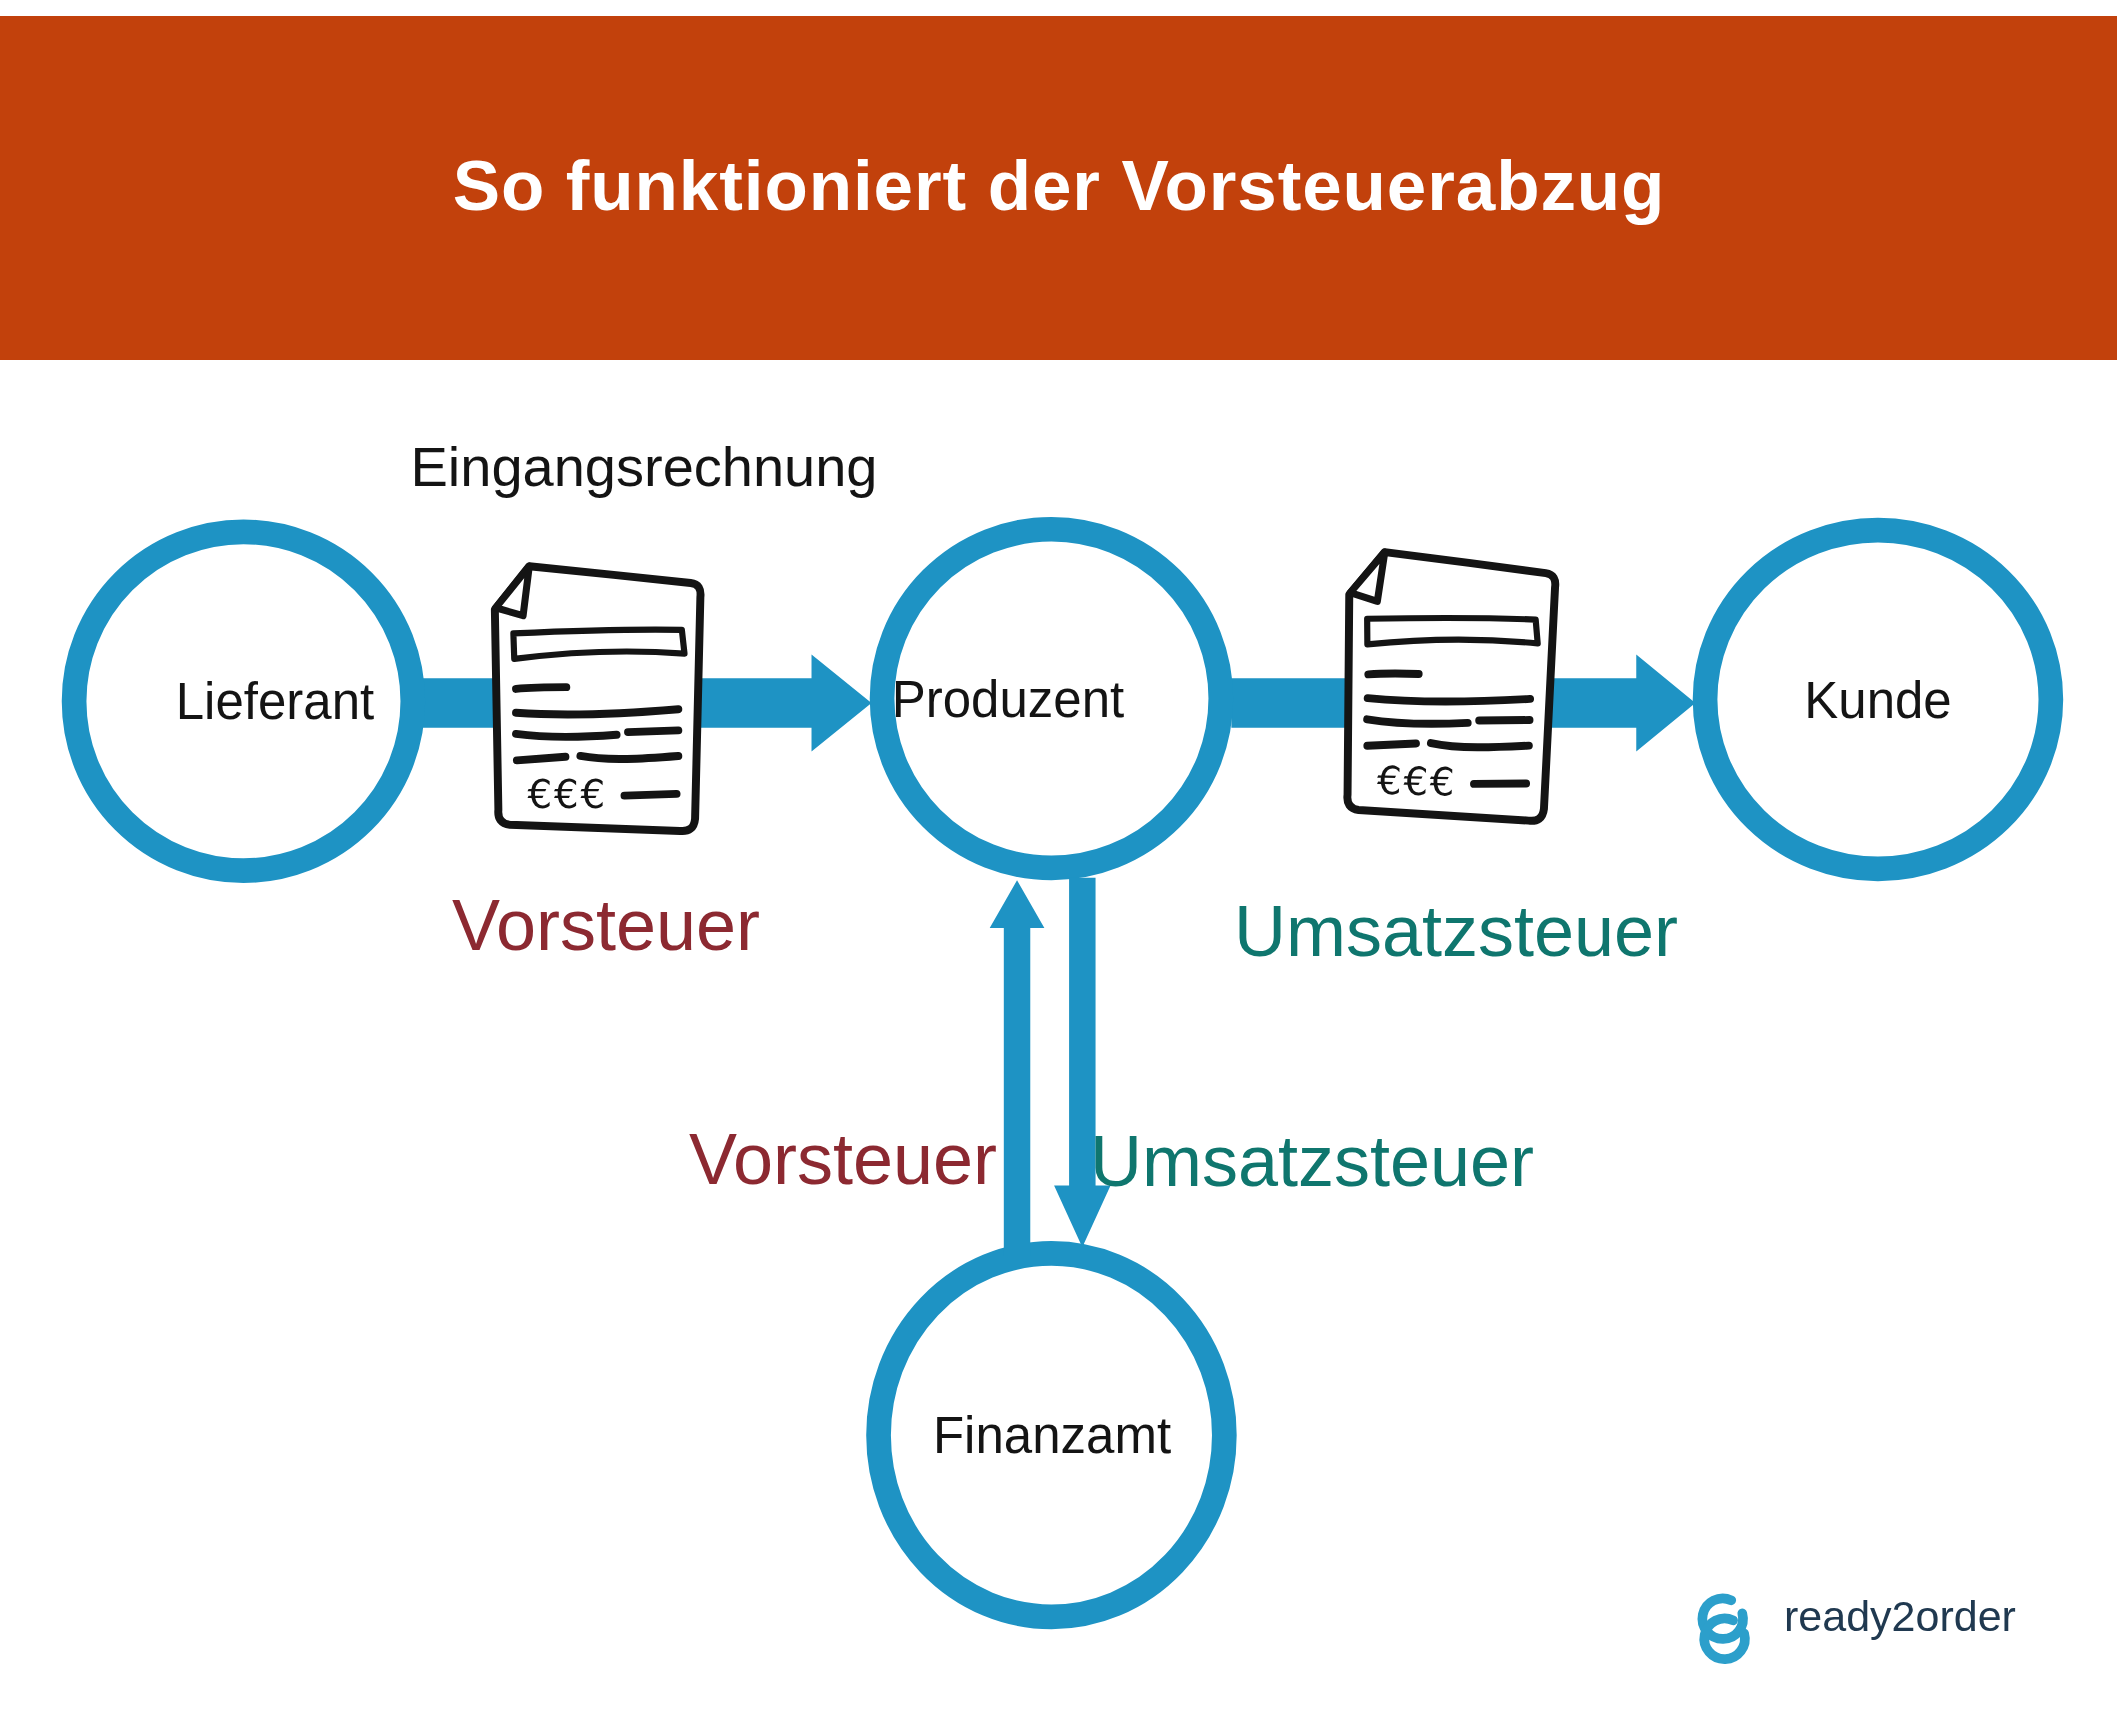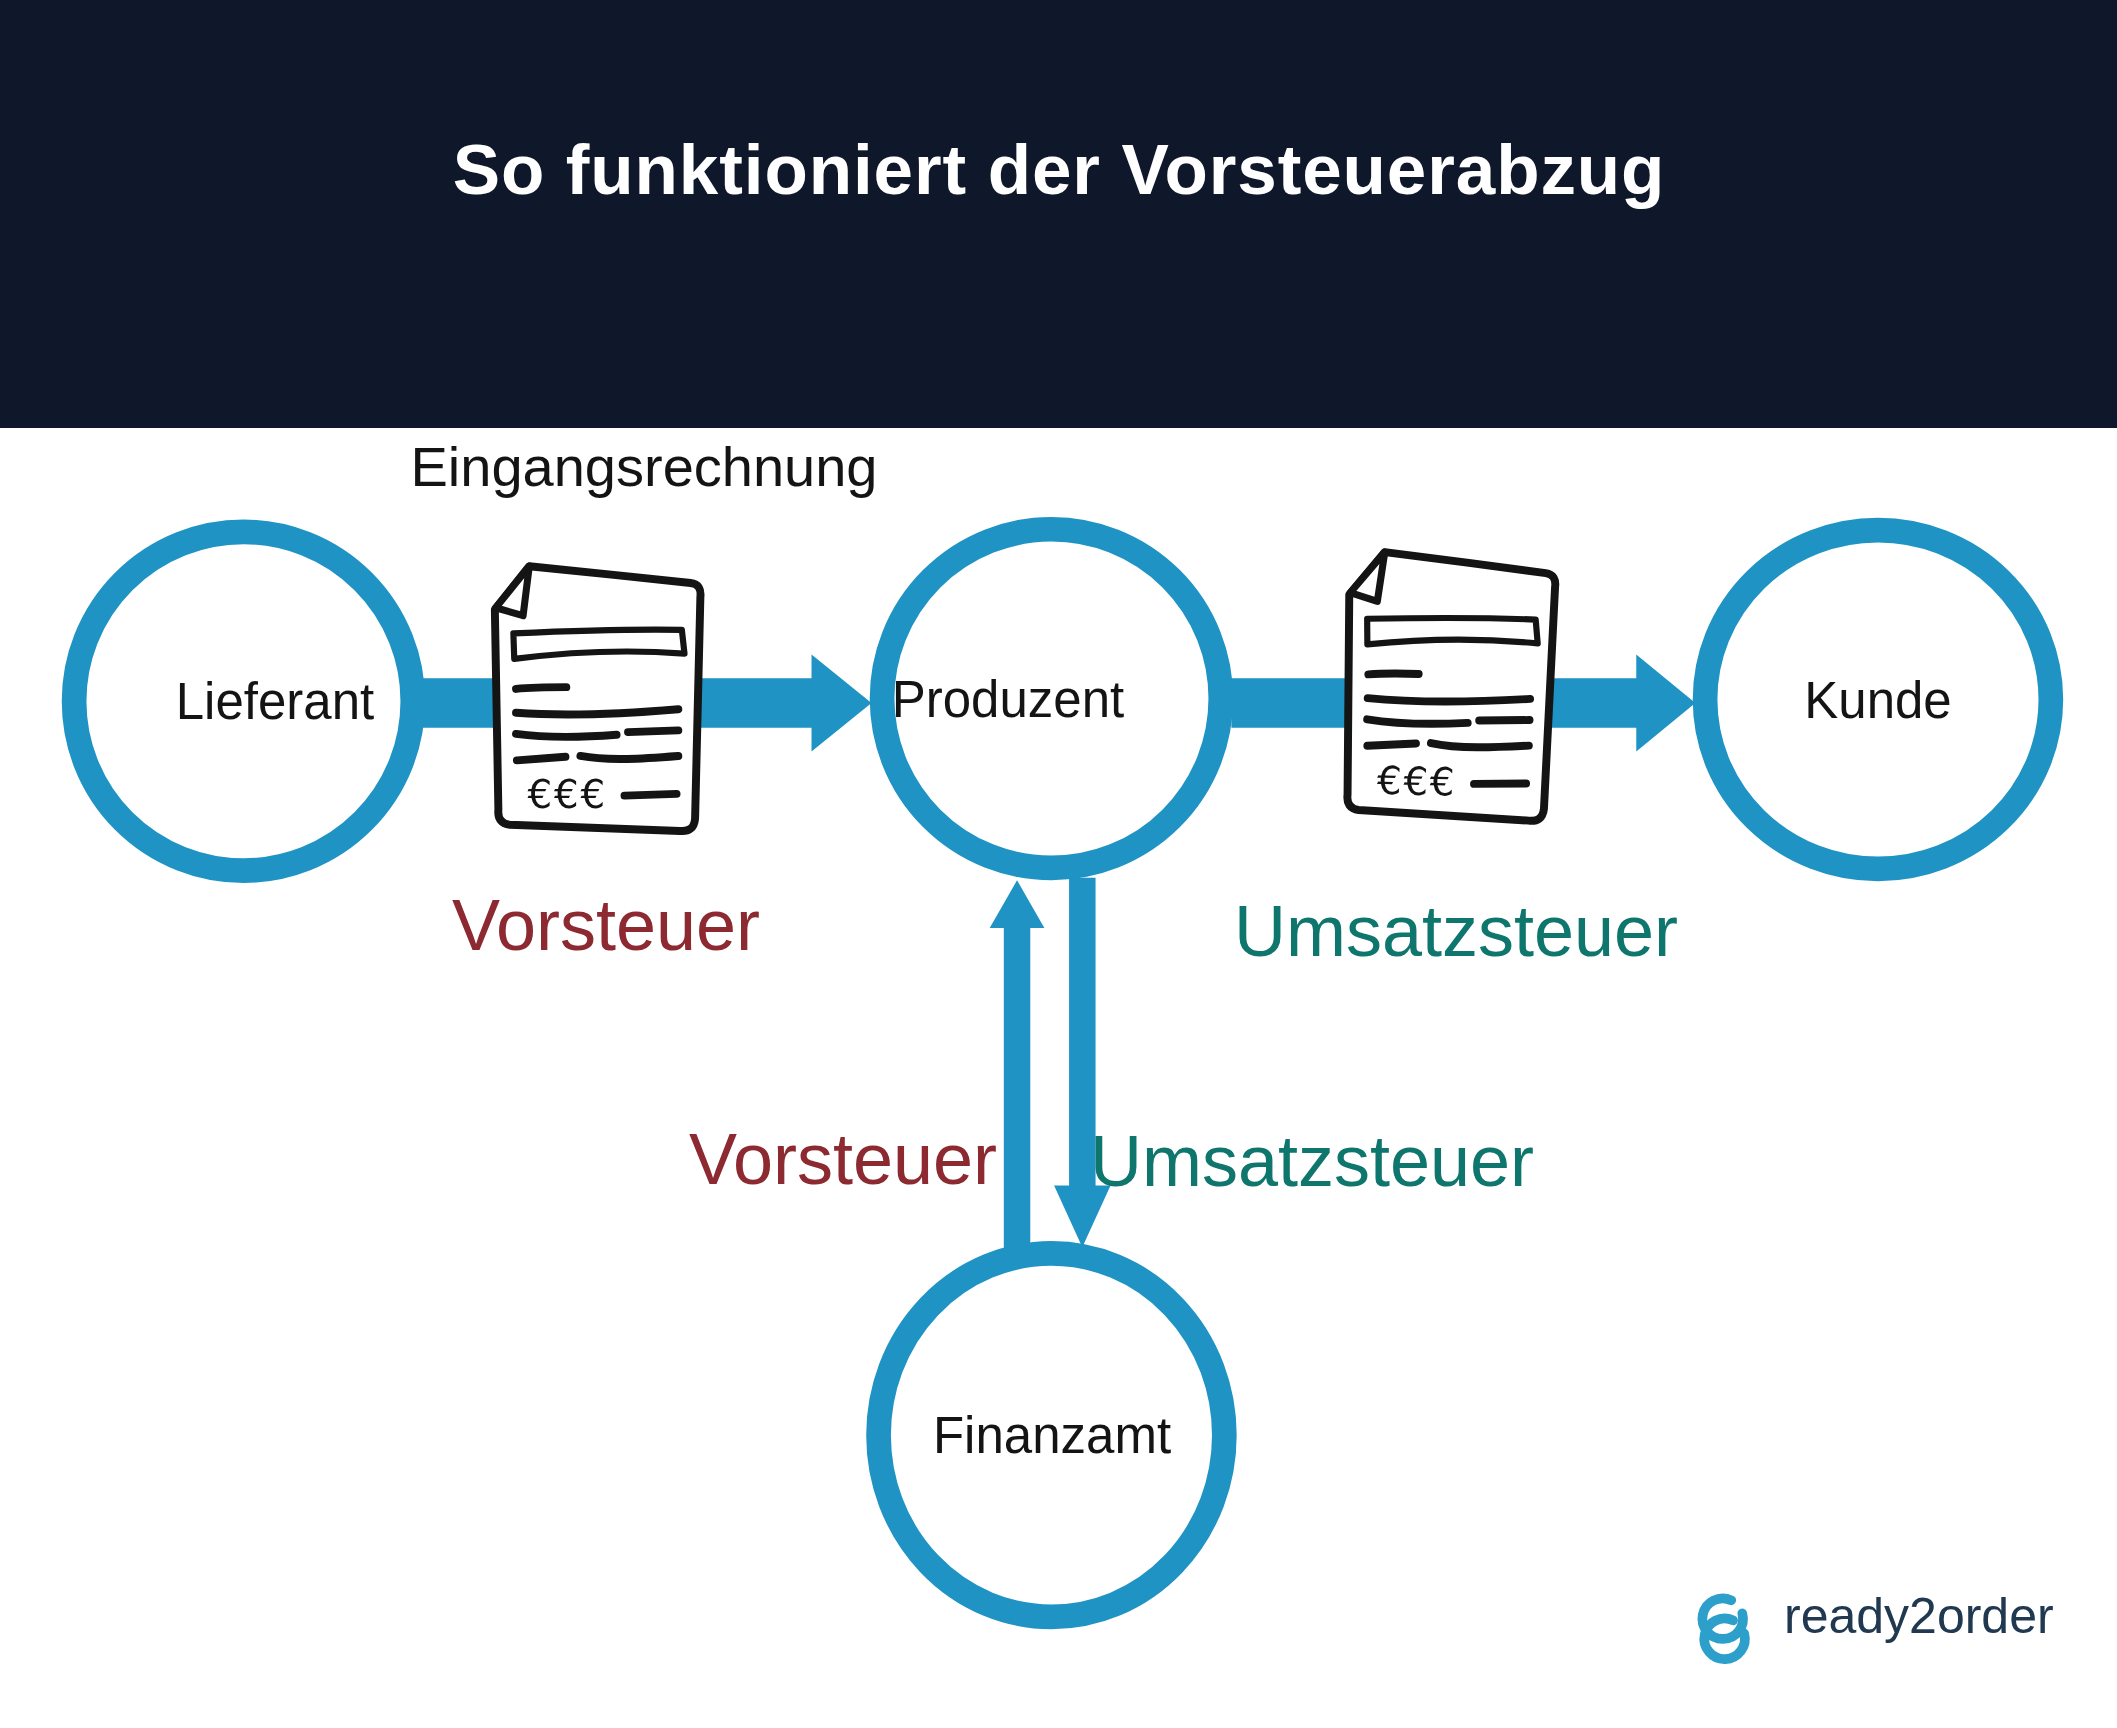--- a/index.html
+++ b/index.html
@@ -6,23 +6,23 @@
   .page {
     position: relative;
     width: 2117px;
     height: 1728px;
     background: #ffffff;
     overflow: hidden;
     font-family: "Liberation Sans", sans-serif;
   }
   .banner {
     position: absolute;
-    left: 0; top: 0;
-    width: 2117px; height: 428px;
-    background: #0f172a;
+    left: 0; top: 16px;
+    width: 2117px; height: 344px;
+    background: #c2410c;
   }
   .title {
     position: absolute;
     left: 1059px; top: 169px;
     transform: translate(-50%, -50%);
     color: #ffffff;
     font-size: 71px;
     font-weight: 700;
     letter-spacing: 0.9px;
     white-space: nowrap;
@@ -40,21 +40,21 @@
   }
   .flow-label { font-size: 56px; font-weight: 500; margin-left: 32px; }
   .node-label { font-size: 51px; font-weight: 500; }
   .tax-label  { font-size: 72px; font-weight: 400; text-align: right; }
   .tax-red    { color: #8C2931; }
   .tax-green  { color: #0f766e; }
   .logo-text {
     position: absolute;
     left: 1784px; top: 1616px;
     transform: translate(0, -50%);
-    font-size: 50px;
+    font-size: 43px;
     font-weight: 400;
     color: #203950;
     white-space: nowrap;
   }
 </style>
 </head>
 <body>
 
 <div class="page">
 

